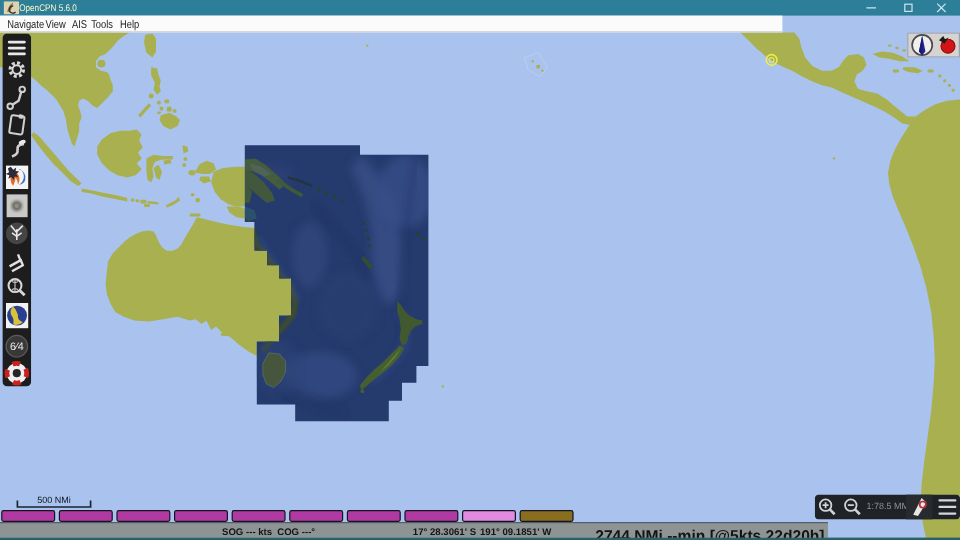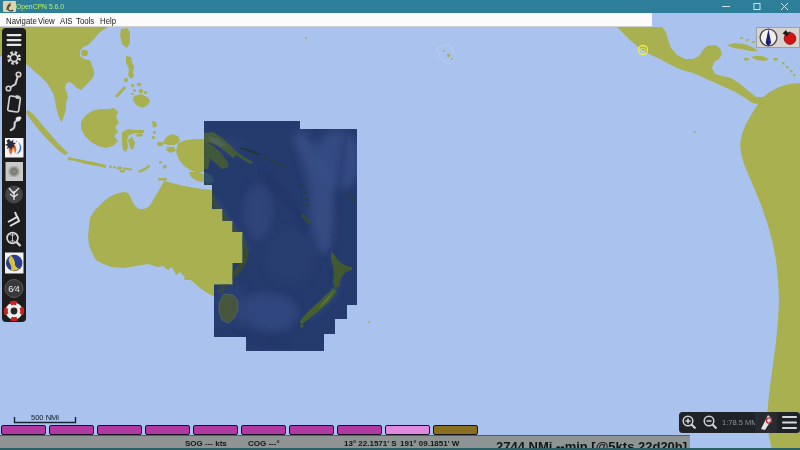--- a/index.html
+++ b/index.html
@@ -1,19 +1,19 @@
 <!DOCTYPE html>
 <html><head>
 <meta charset="utf-8">
 <style>
   html,body{margin:0;padding:0;width:800px;height:450px;overflow:hidden;
     font-family:"Liberation Sans",sans-serif;}
   #stage{position:relative;width:800px;height:450px;background:#a9c3ee;}
   .abs{position:absolute;}
-  #titlebar{left:0;top:0;width:800px;height:13px;background:#2d7e99;color:#bef264;}
+  #titlebar{left:0;top:0;width:800px;height:13px;background:#2d7e99;color:#fef9c3;}
   #titlebar .t{position:absolute;left:15.5px;top:1.5px;font-size:8px;transform:scaleX(.85);transform-origin:0 0;white-space:pre;}
   #menubar{left:0;top:13px;width:652px;height:13px;background:#fbfbfb;border-bottom:1px solid #cfcfcf;}
   #menubar span{position:absolute;top:1.5px;font-size:9.5px;color:#222;transform:scaleX(.82);transform-origin:0 0;white-space:pre;}
   #statusbar{left:0;top:435px;width:690px;height:13px;background:#8e9393;border-top:1px solid #555d6d;box-sizing:border-box;}
   #statusbar span{position:absolute;top:2.5px;font-size:8px;font-weight:bold;color:#141414;white-space:pre;}
   #tealbottom{left:0;top:448px;width:800px;height:2px;background:#2a6066;}
   .seg{position:absolute;top:425px;height:8px;border:1px solid #14141f;border-radius:2px;background:#b13aa2;}
 </style>
 </head>
 <body>
@@ -318,19 +318,19 @@
     <circle cx="90" cy="8.5" r="2.6" fill="none" stroke="#b82c3c" stroke-width="1.4"></circle>
     <g fill="#d4d8dc">
       <rect x="103" y="4" width="15" height="1.9" rx="0.9"></rect>
       <rect x="103" y="9.5" width="15" height="1.9" rx="0.9"></rect>
       <rect x="103" y="15" width="15" height="1.9" rx="0.9"></rect>
     </g>
   </svg>
 
   <div id="statusbar" class="abs">
     <span style="left:185px">SOG --- kts</span>
-    <span style="left:248px">COG ---°</span>
-    <span style="left:344px">13° 22.1571' S</span>
+    <span style="left:231px">COG ---°</span>
+    <span style="left:344px">17° 28.3061' S</span>
     <span style="left:400px">191° 09.1851' W</span>
     <span style="left:496px;font-size:13px">2744 NMi --min [@5kts 22d20h]</span>
   </div>
   <div id="tealbottom" class="abs"></div>
 </div>
 
 </body></html>

